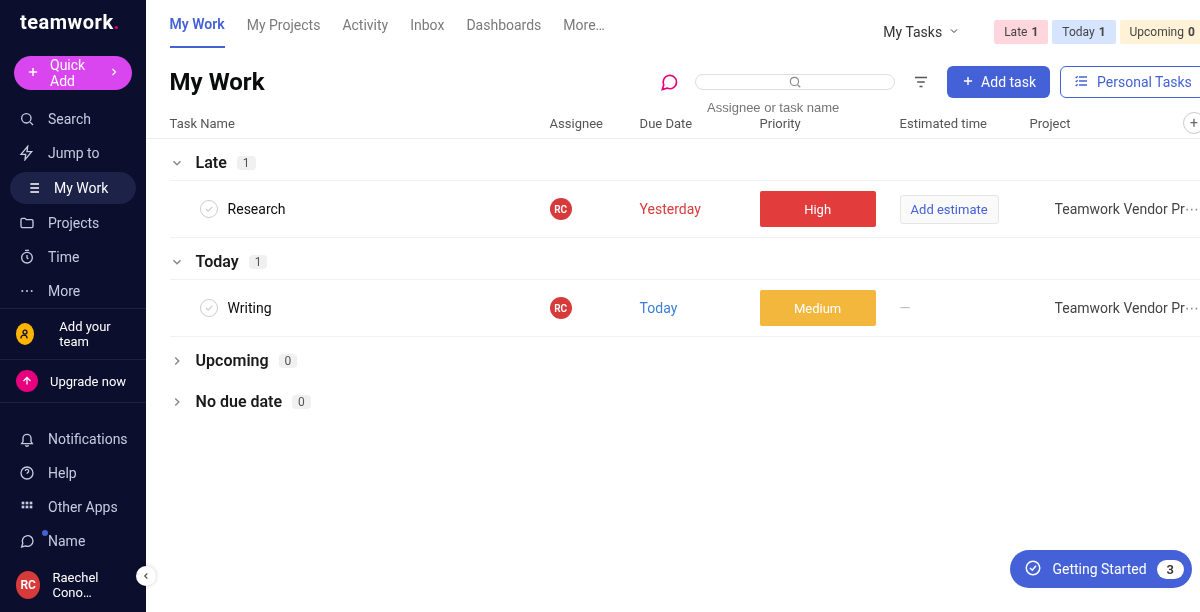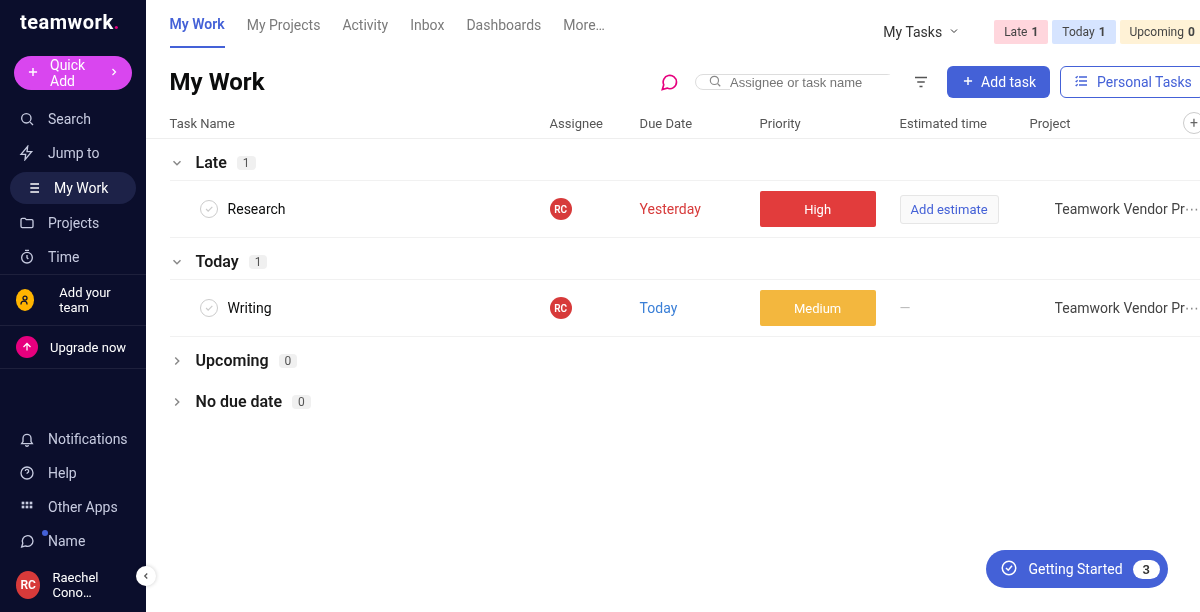--- a/index.html
+++ b/index.html
@@ -34,21 +34,21 @@
   .status-pills { display: flex; gap: 4px; margin-left: 12px; }
   .pill { font-size: 12px; padding: 5px 10px; border-radius: 2px; display: flex; gap: 4px; align-items: center; }
   .pill.late { background: #ffd6dd; color: #444; }
   .pill.today { background: #d6e4ff; color: #444; }
   .pill.upcoming { background: #fff2d6; color: #444; }
   .pill b { font-weight: 700; }
 
   .page-header { display: flex; align-items: center; padding: 18px 24px 10px 24px; gap: 10px; }
   .page-title { font-size: 24px; font-weight: 700; flex: 1; }
   .icon-btn { width: 32px; height: 32px; border-radius: 6px; display: flex; align-items: center; justify-content: center; color: #777; }
-  .search-wrap { display: flex; align-items: center; border: 1px solid #ddd; border-radius: 18px; padding: 0 12px; height: 16px; width: 200px; gap: 8px; color: #888; font-size: 13px; }
+  .search-wrap { display: flex; align-items: center; border: 1px solid #ddd; border-radius: 18px; padding: 0 12px; height: 16px; width: 200px; gap: 8px; color: #888; font-size: 13px; flex-direction: column; }
   .search-wrap input { border: none; outline: none; flex: 1; font-size: 13px; }
   .filter-btn { width: 32px; height: 32px; border: none; display: flex; align-items: center; justify-content: center; color: #555; }
   .add-task-btn { background: #4461d7; color: #fff; border-radius: 6px; height: 32px; padding: 0 14px; display: flex; align-items: center; gap: 6px; font-size: 14px; }
   .personal-btn { border: 1px solid #4461d7; color: #4461d7; border-radius: 6px; height: 32px; padding: 0 12px; display: flex; align-items: center; gap: 8px; font-size: 14px; }
 
   .columns { display: flex; padding: 4px 24px; color: #555; font-size: 13px; border-bottom: 1px solid #eee; align-items: center; }
   .col-name { flex: 0 0 380px; }
   .col-assignee { flex: 0 0 90px; }
   .col-due { flex: 0 0 120px; }
   .col-priority { flex: 0 0 140px; }
@@ -72,21 +72,21 @@
   .prio-cell { flex: 0 0 140px; }
   .prio-badge { width: 116px; height: 36px; display: flex; align-items: center; justify-content: center; color: #fff; font-size: 13px; border-radius: 2px; }
   .prio-high { background: #e23c3c; }
   .prio-med { background: #f3b73e; }
   .est-cell { flex: 0 0 130px; }
   .est-btn { border: 1px solid #e6e6e6; color: #4461d7; background: #fafafa; border-radius: 3px; padding: 6px 10px; font-size: 13px; }
   .dash { color: #bbb; }
   .proj-cell { flex: 1; color: #444; white-space: nowrap; overflow: hidden; text-overflow: ellipsis; margin-left: 25px; }
   .more-cell { width: 20px; color: #888; }
 
-  .getting-started { position: fixed; right: 32px; bottom: 24px; background: #4461d7; color: #fff; border-radius: 22px; height: 38px; display: flex; align-items: center; padding: 0 8px 0 14px; gap: 10px; font-size: 14px; }
+  .getting-started { position: fixed; right: 8px; bottom: 24px; background: #4461d7; color: #fff; border-radius: 22px; height: 38px; display: flex; align-items: center; padding: 0 8px 0 14px; gap: 10px; font-size: 14px; }
   .gs-count { background: #fff; color: #333; border-radius: 12px; padding: 2px 10px; font-size: 13px; font-weight: 600; }
 </style>
 </head>
 <body>
 
 <div class="app">
 
   <div class="sidebar">
     <div class="logo">
       <span>teamwork</span><span class="dot">.</span>
@@ -141,20 +141,30 @@
         <span>Projects</span>
       </div>
       <div class="nav-item">
         <span class="ico">
             <svg width="16" height="16" viewBox="0 0 24 24" fill="none" stroke="currentColor" stroke-width="2">
               <circle cx="12" cy="13" r="8"></circle>
               <path d="M12 9v4l2 2M9 2h6"></path>
             </svg>
           </span>
         <span>Time</span>
+      </div>
+      <div class="nav-item">
+        <span class="ico">
+            <svg width="16" height="16" viewBox="0 0 24 24" fill="currentColor">
+              <circle cx="5" cy="12" r="1.5"></circle>
+              <circle cx="12" cy="12" r="1.5"></circle>
+              <circle cx="19" cy="12" r="1.5"></circle>
+            </svg>
+          </span>
+        <span>More</span>
       </div>
     </div>
 
     <div class="add-team">
       <span class="circle">
           <svg width="12" height="12" viewBox="0 0 24 24" fill="none" stroke="#0b0e2c" stroke-width="2.5">
             <circle cx="12" cy="8" r="4"></circle>
             <path d="M4 21v-1a6 6 0 0 1 12 0v1"></path>
           </svg>
         </span>

